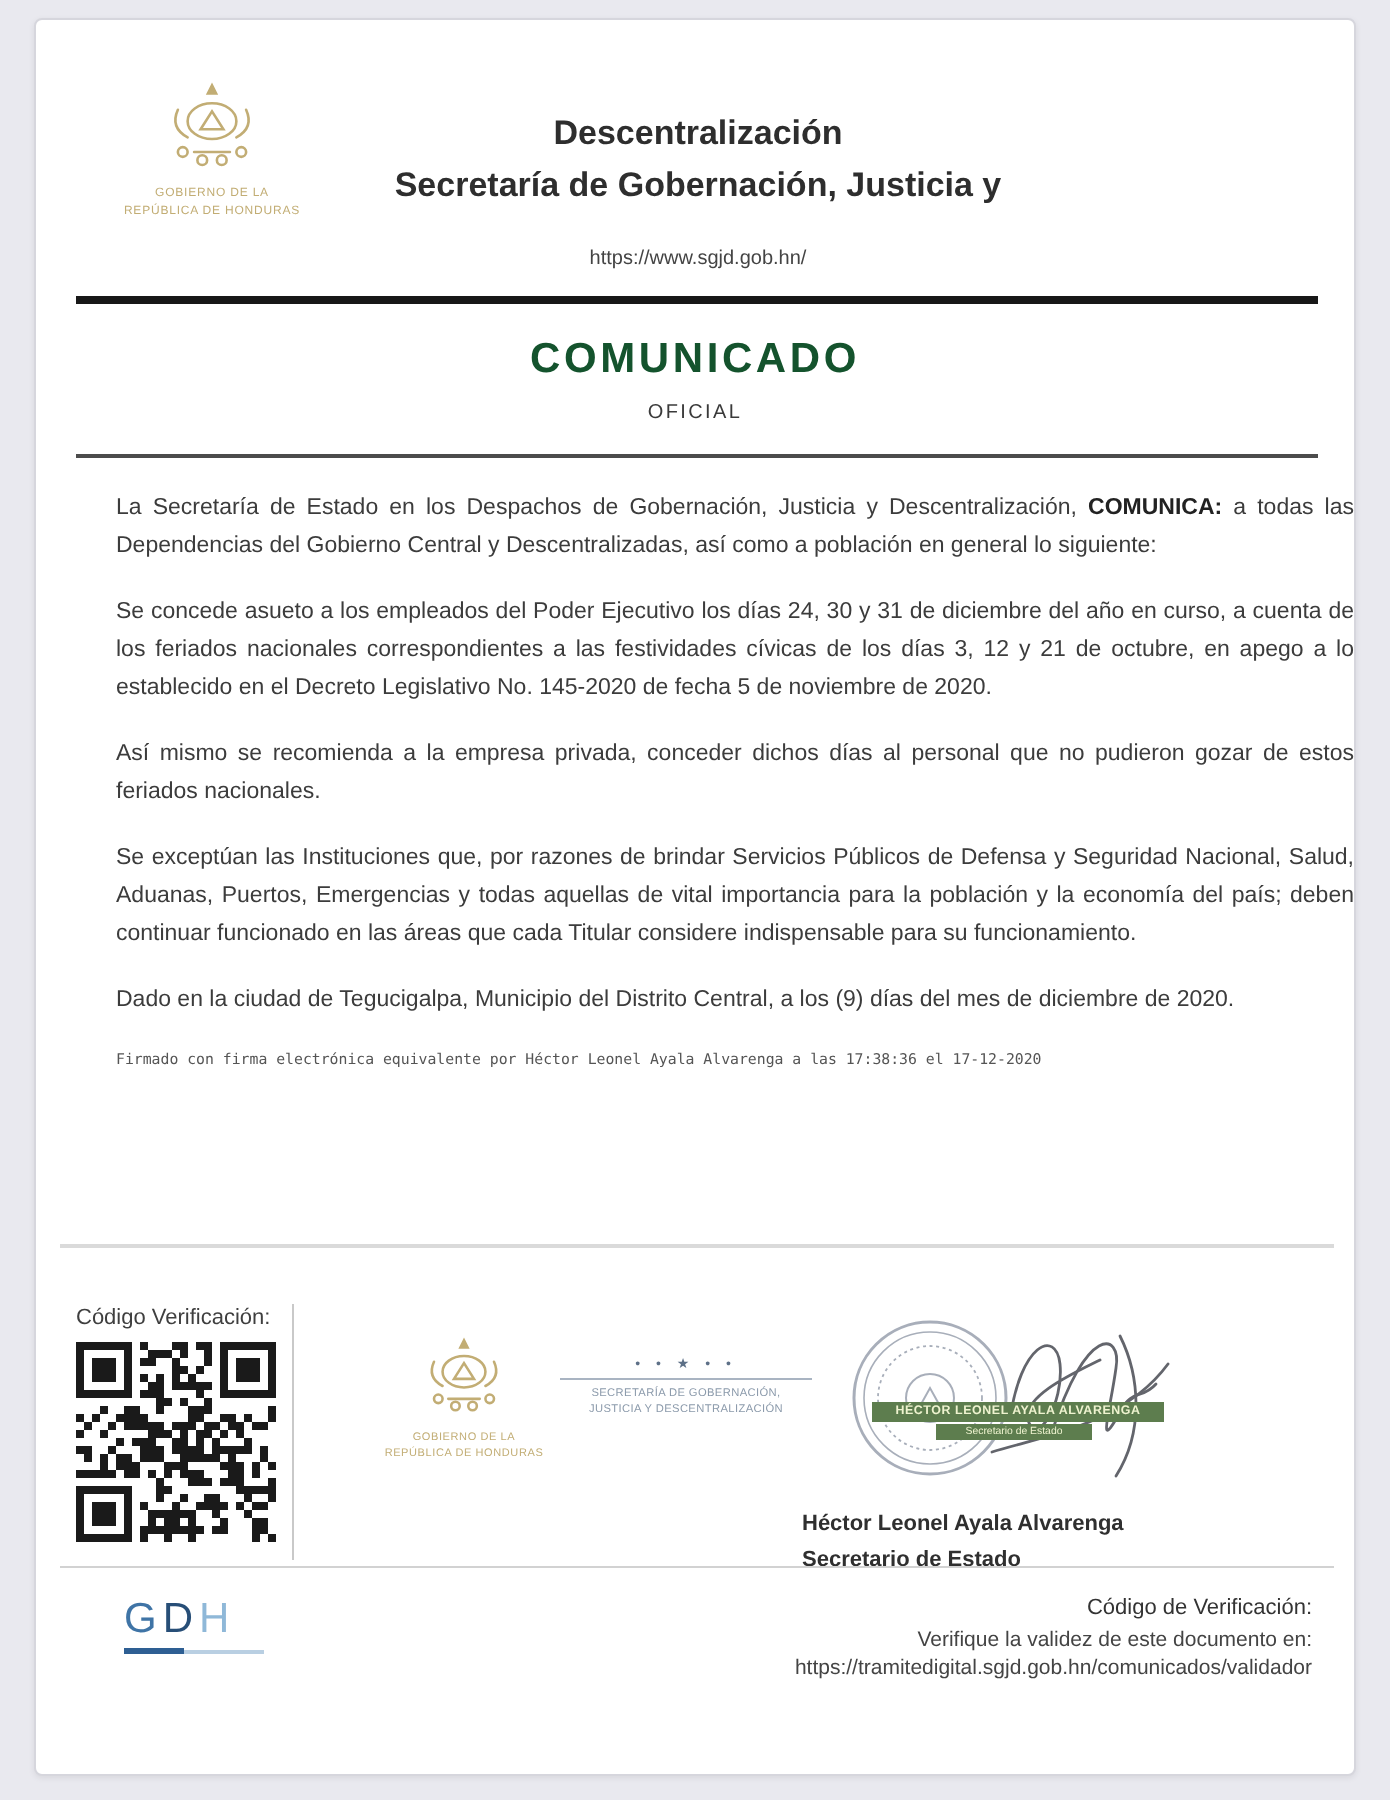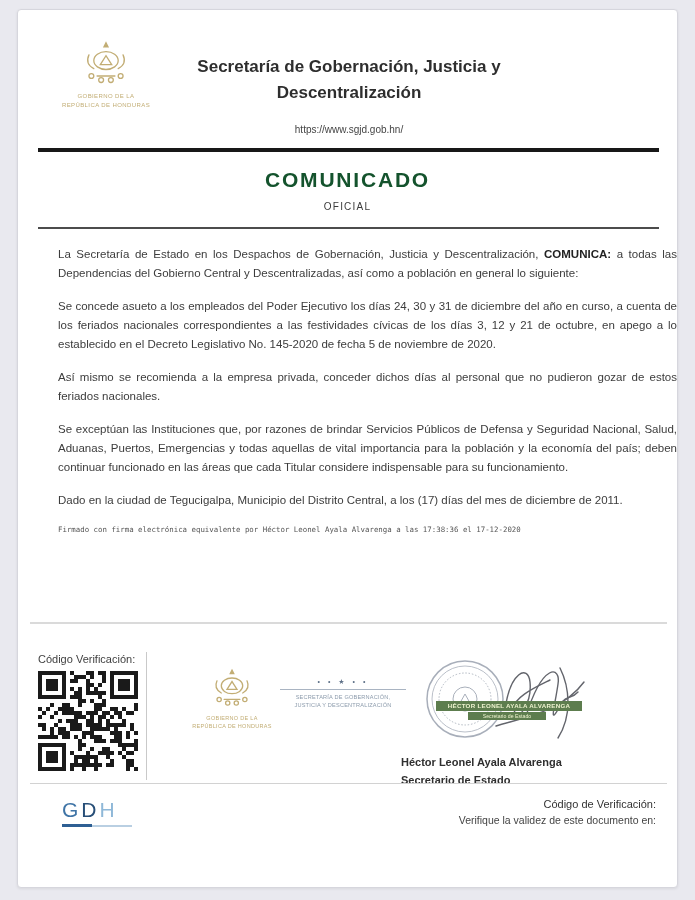--- a/index.html
+++ b/index.html
@@ -108,39 +108,39 @@
         </g>
       </svg>
     </span>
     <div class="hdr-logo-caption">
       <div>GOBIERNO DE LA</div>
       <div>REPÚBLICA DE HONDURAS</div>
     </div>
   </div>
 
   <div class="abs hdr-title">
+    <div>Descentralización</div>
     <div>Secretaría de Gobernación, Justicia y</div>
-    <div>Descentralización</div>
   </div>
 
   <div class="abs hdr-url">https://www.sgjd.gob.hn/</div>
 
 
   <div class="abs rule-thick"></div>
 
   <div class="abs doc-title">COMUNICADO</div>
   <div class="abs doc-subtitle">OFICIAL</div>
   <div class="abs rule-mid"></div>
 
   <div class="abs body-text">
     <p><span>La Secretaría de Estado en los Despachos de Gobernación, Justicia y Descentralización, </span><b>COMUNICA:</b><span> a todas las Dependencias del Gobierno Central y Descentralizadas, así como a población en general lo siguiente:</span></p>
     <p>Se concede asueto a los empleados del Poder Ejecutivo los días 24, 30 y 31 de diciembre del año en curso, a cuenta de los feriados nacionales correspondientes a las festividades cívicas de los días 3, 12 y 21 de octubre, en apego a lo establecido en el Decreto Legislativo No. 145-2020 de fecha 5 de noviembre de 2020.</p>
     <p>Así mismo se recomienda a la empresa privada, conceder dichos días al personal que no pudieron gozar de estos feriados nacionales.</p>
     <p>Se exceptúan las Instituciones que, por razones de brindar Servicios Públicos de Defensa y Seguridad Nacional, Salud, Aduanas, Puertos, Emergencias y todas aquellas de vital importancia para la población y la economía del país; deben continuar funcionado en las áreas que cada Titular considere indispensable para su funcionamiento.</p>
-    <p class="no-just">Dado en la ciudad de Tegucigalpa, Municipio del Distrito Central, a los (17) días del mes de diciembre de 2011.</p>
+    <p class="no-just">Dado en la ciudad de Tegucigalpa, Municipio del Distrito Central, a los (9) días del mes de diciembre de 2020.</p>
     <div class="sig-line">Firmado con firma electrónica equivalente por Héctor Leonel Ayala Alvarenga a las 17:38:36 el 17-12-2020</div>
   </div>
 
   <div class="abs rule-light1"></div>
 
   <div class="abs qr-label">Código Verificación:</div>
   <div class="abs qr-wrap"><svg xmlns="http://www.w3.org/2000/svg" width="100" height="100" viewBox="0 0 100 100" fill="#1a1a1a">
         <rect x="32" y="0" width="4" height="4"></rect>
         <rect x="48" y="0" width="4" height="4"></rect>
         <rect x="52" y="0" width="4" height="4"></rect>
@@ -430,15 +430,16 @@
     </div>
     <div class="gdh-bar">
       <div class="gdh-bar-dark"></div>
       <div class="gdh-bar-light"></div>
     </div>
   </div>
 
   <div class="abs foot-right">
     <div class="foot-label">Código de Verificación:</div>
     <div class="foot-verify">Verifique la validez de este documento en:</div>
+    <div class="foot-url">https://tramitedigital.sgjd.gob.hn/comunicados/validador</div>
   </div>
 
 </div>
 
 </body></html>

